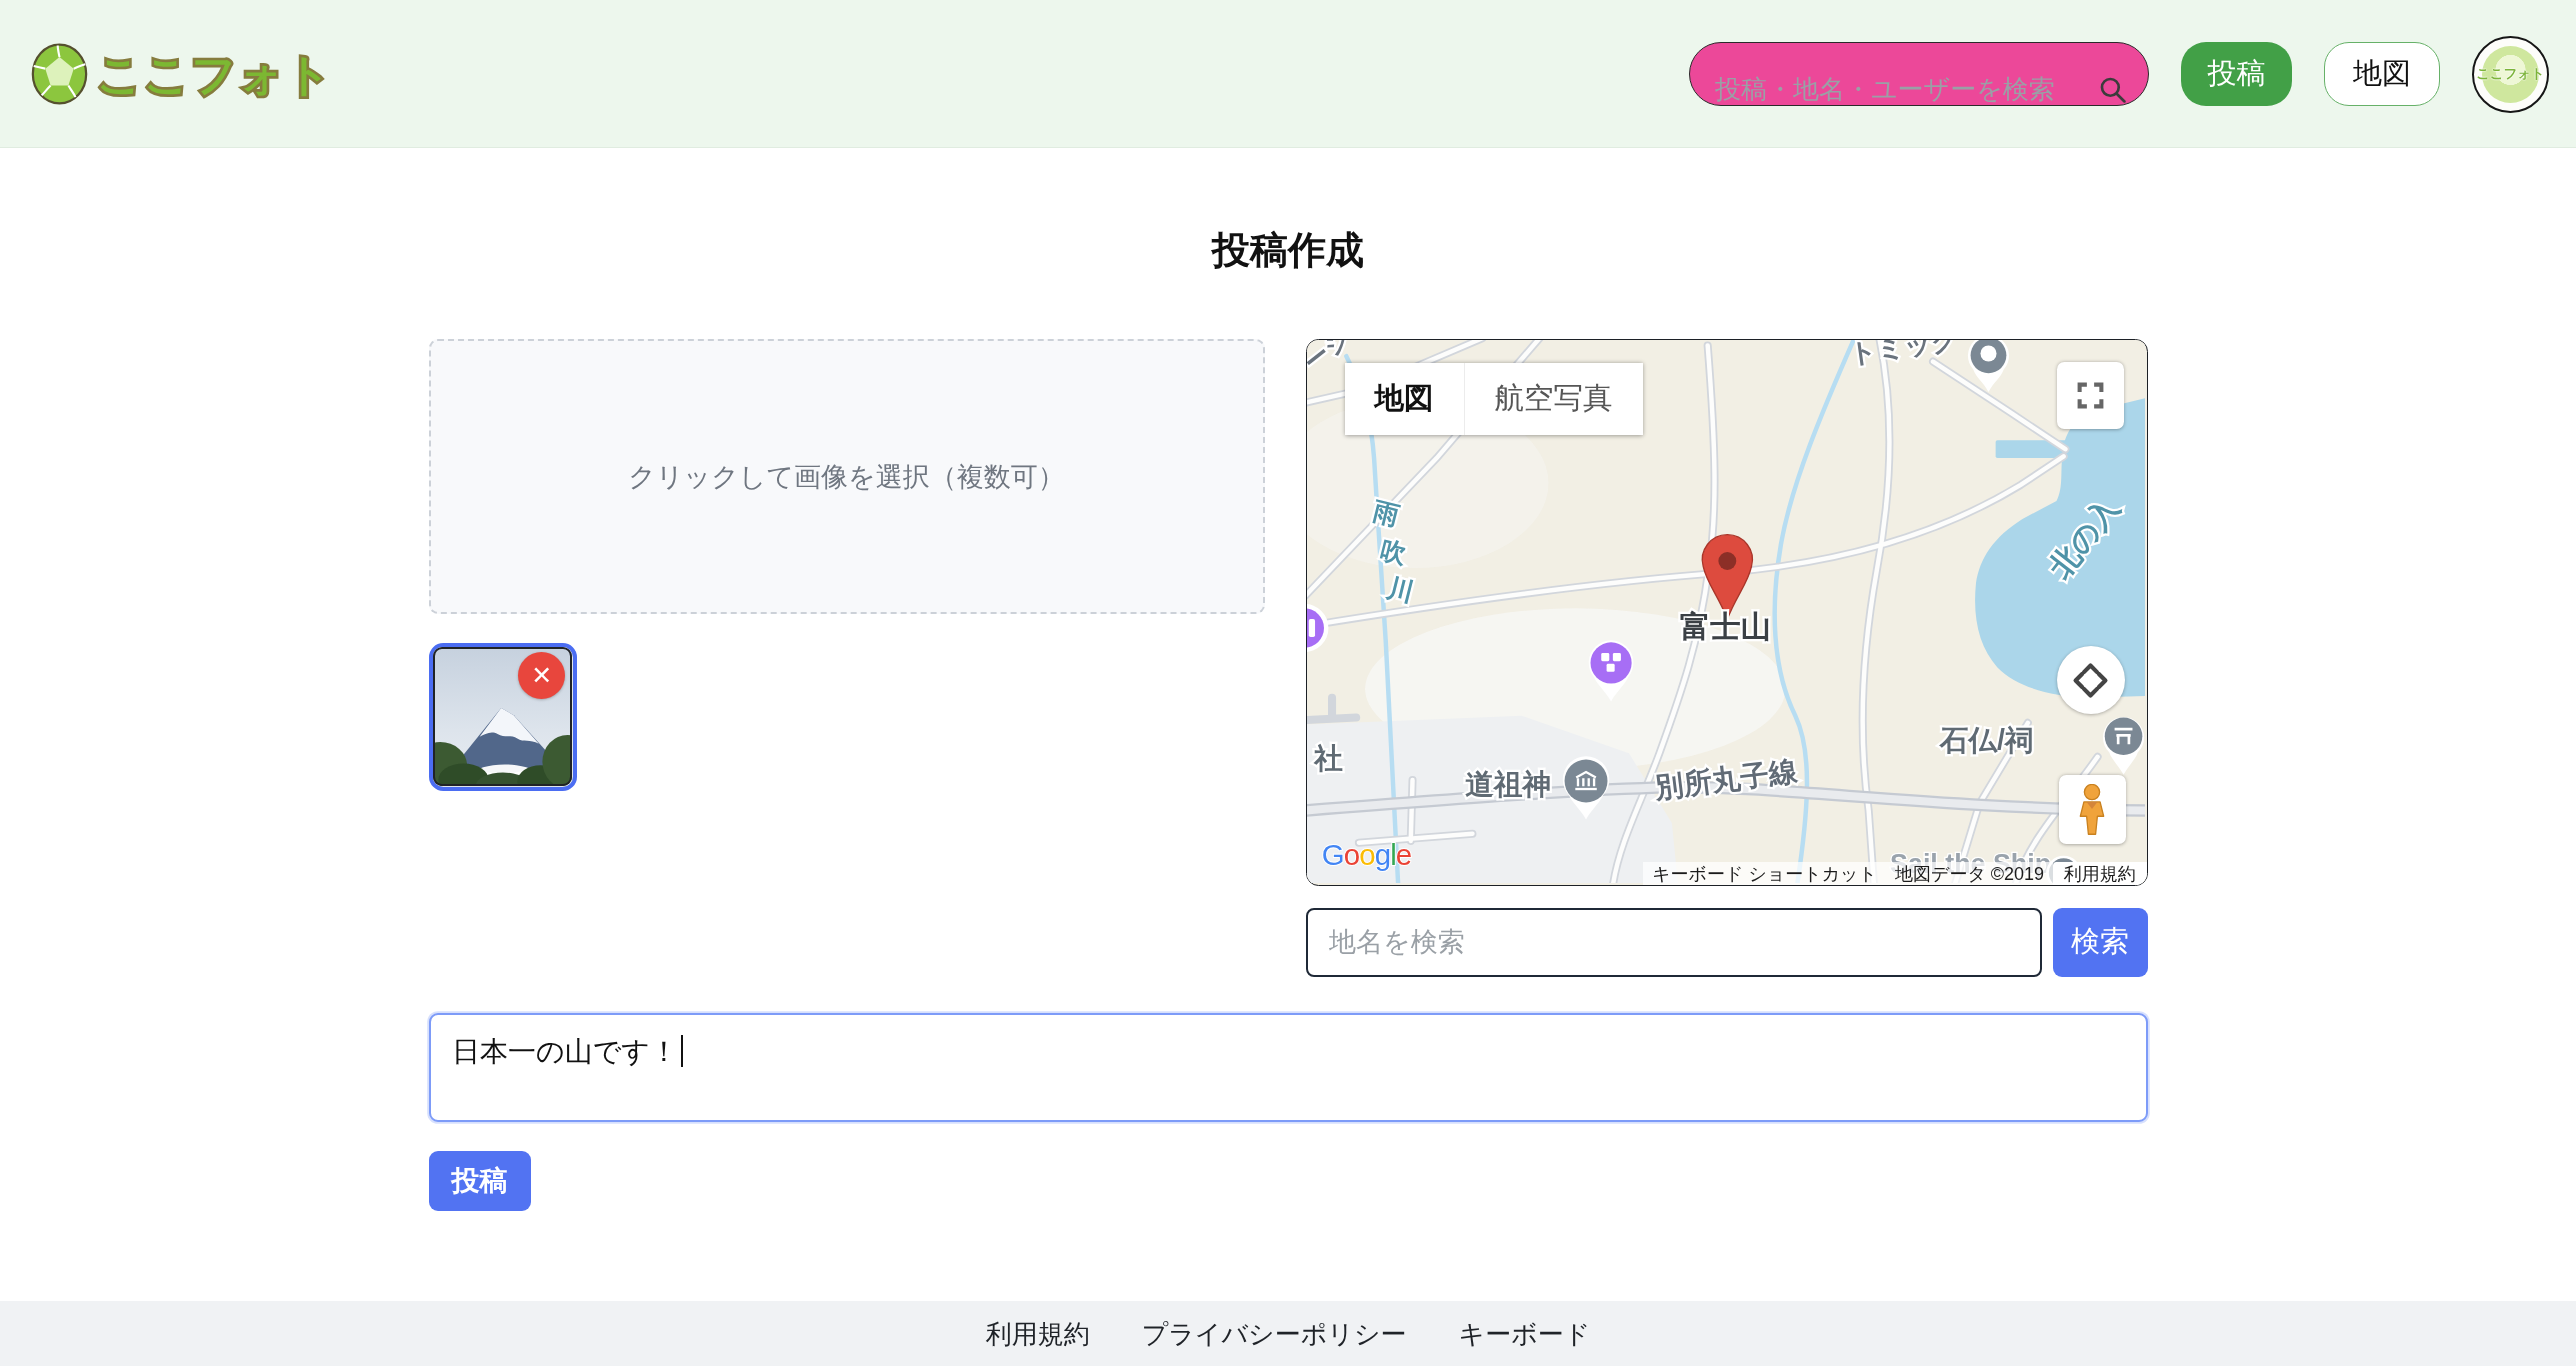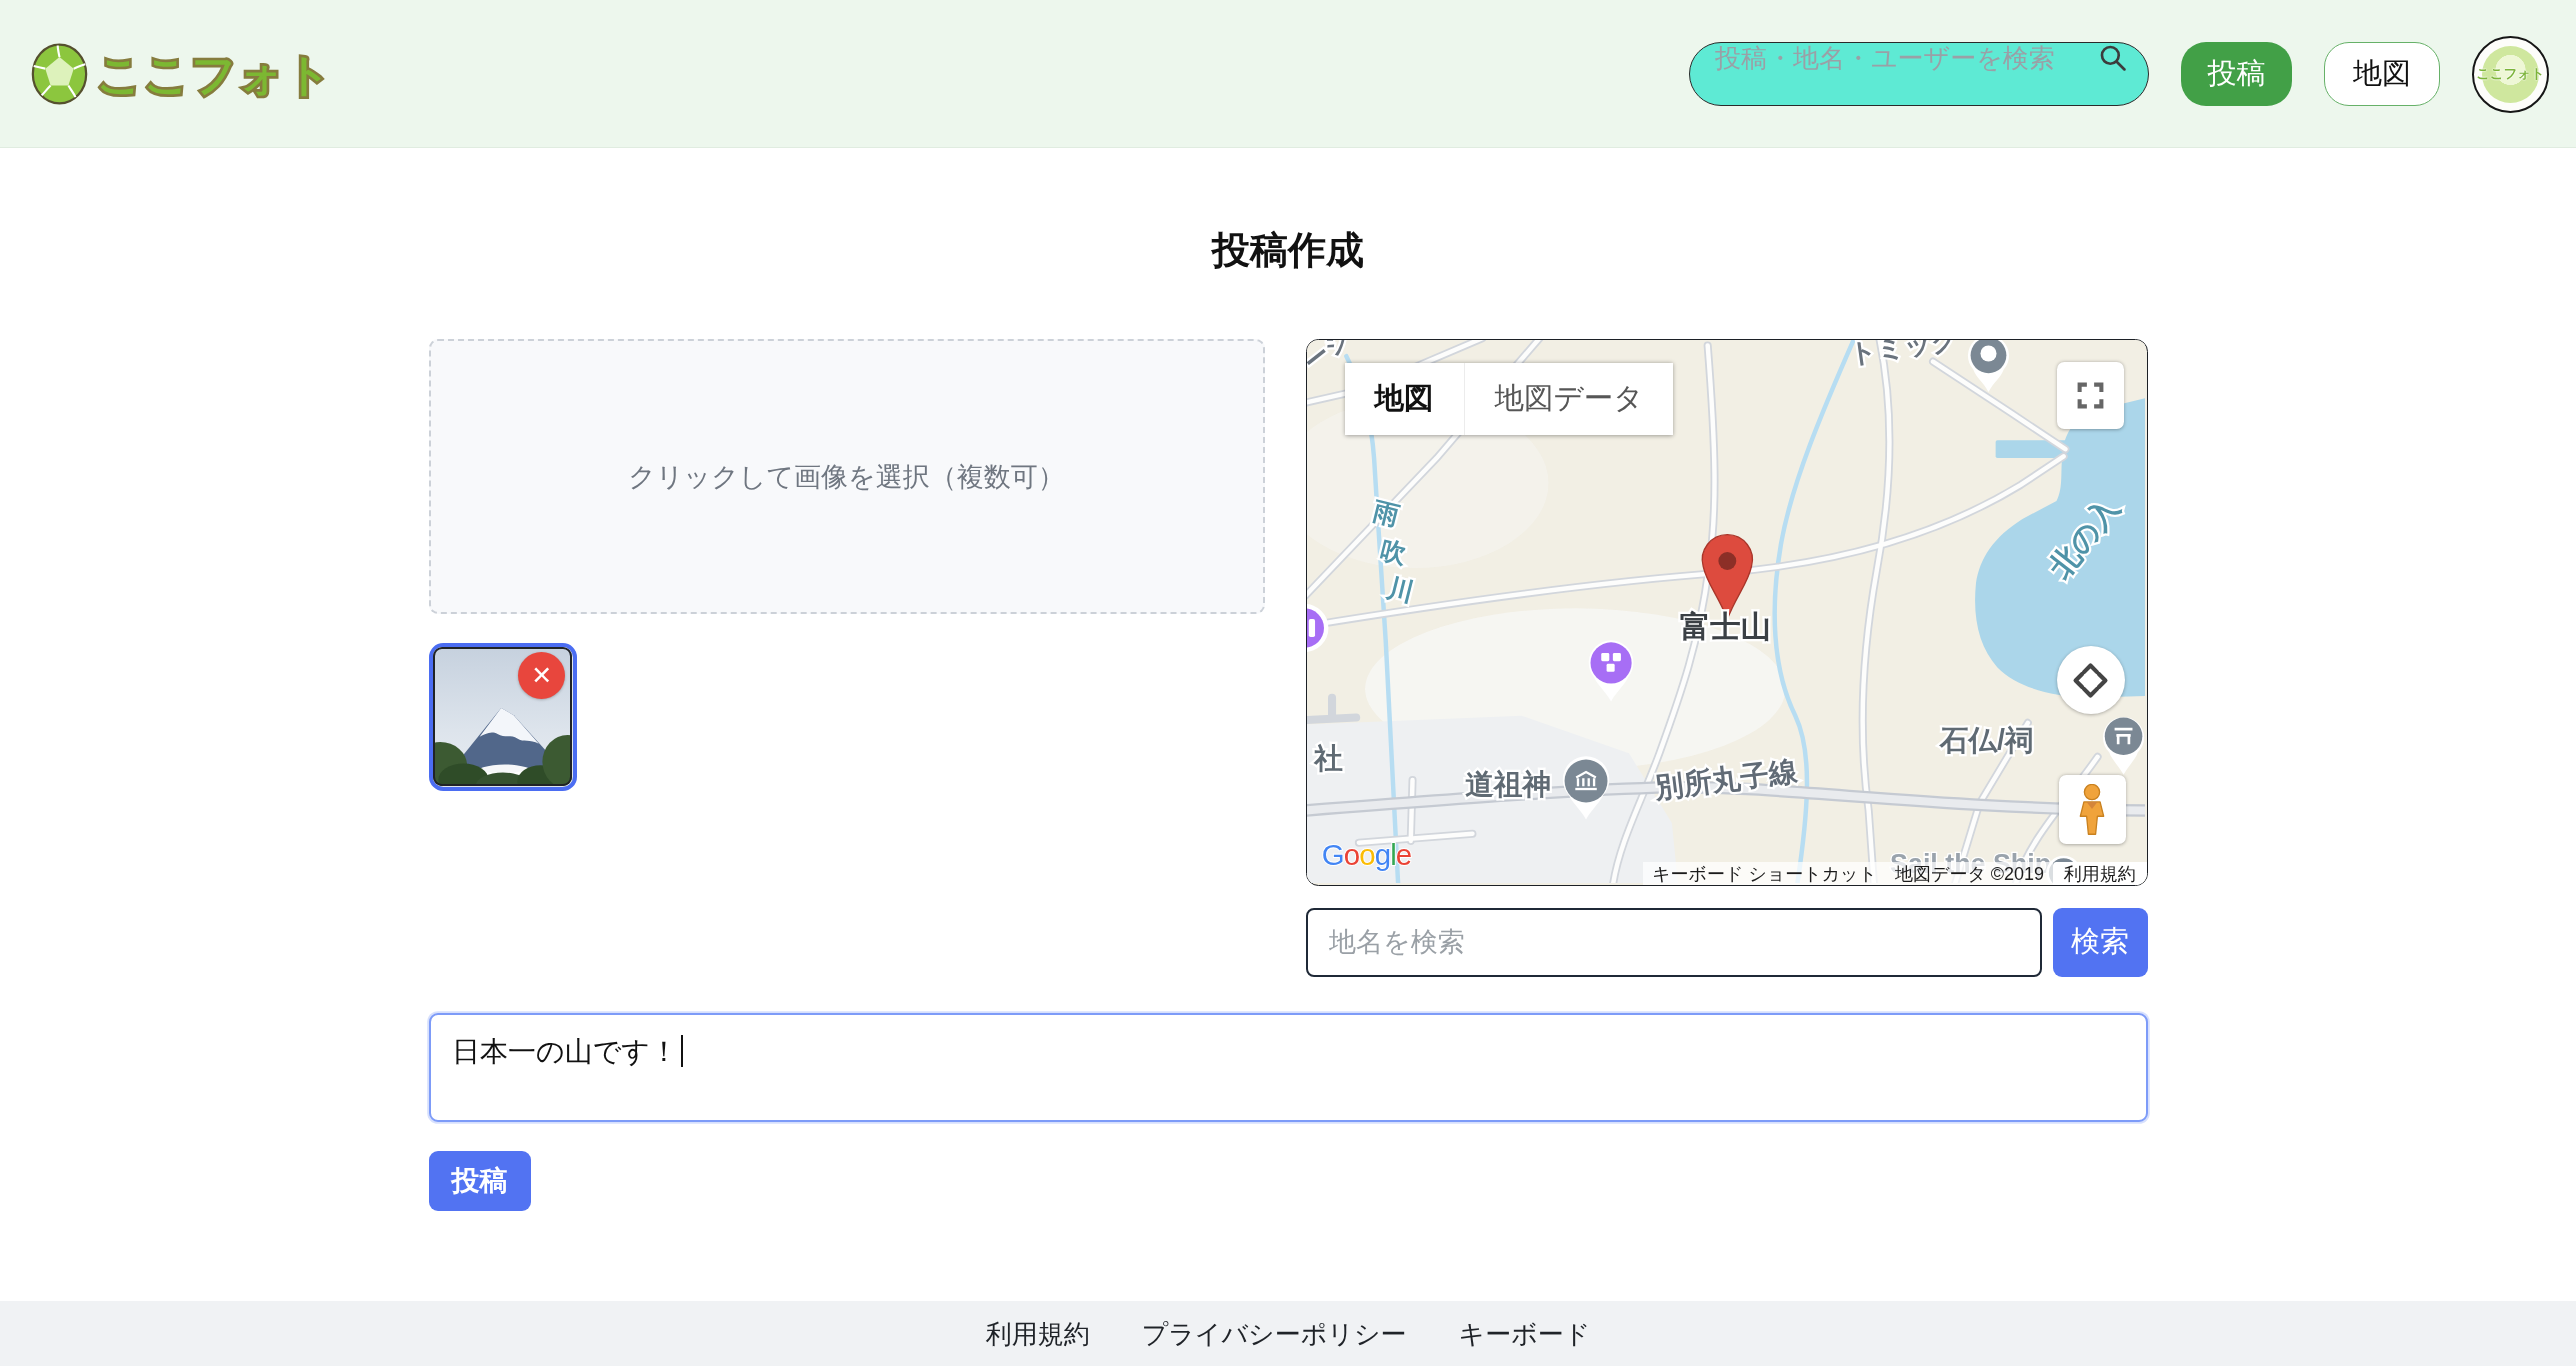--- a/index.html
+++ b/index.html
@@ -10,22 +10,22 @@
   }
   
   .app-header{
     position:absolute; top:0; left:0; width:2576px; height:148px;
     background:#edf7ed; border-bottom:0.9px solid #e0ece0;
     display:flex; align-items:center;
   }
   .logo{ display:flex; align-items:center; margin-left:30px; gap:5.4px; }
   .header-right{ position:absolute; right:27px; top:0; height:148px; display:flex; align-items:center; gap:32px; }
   .search-pill{
-    width:460px; height:64px; background:#5eead4; border:1.8px solid #2a2a2a; border-radius:34px;
-    display:flex; align-items:flex-start; padding:0 19.7px 0 25px;
+    width:460px; height:64px; background:#ec4899; border:1.8px solid #2a2a2a; border-radius:34px;
+    display:flex; align-items:flex-end; padding:0 19.7px 0 25px;
   }
   .search-pill input{
     flex:1; border:none; outline:none; font-size:26px; color:#333; background:transparent;
     font-family:inherit;
   }
   .search-pill input::placeholder{ color:#9aa0a6; }
   .btn-post{
     min-width:111px; height:64px; border:none; border-radius:25px; color:#fff;
     font-size:29px; font-family:inherit; cursor:pointer; padding:0 25px;
   }
@@ -310,21 +310,21 @@
 
           <g>
             <path d="M470,312 C460,286 447,272 443,253 A28,28 0 1 1 497,253 C493,272 480,286 470,312 Z" fill="#dd4b3e" stroke="#a93529" stroke-width="1.5"></path>
             <circle cx="470" cy="247" r="10" fill="#8c2f27"></circle>
           </g>
           <text x="468" y="332" font-size="34" font-weight="600" fill="#3b4045" text-anchor="middle" paint-order="stroke" stroke="#ffffff" stroke-width="5">富士山</text>
         </svg>
 
         <div class="map-ctl">
           <button class="seg active">地図</button>
-          <button class="seg inactive">地図データ</button>
+          <button class="seg inactive">航空写真</button>
         </div>
 
         <button class="fs-btn">
           <svg width="29" height="29" viewBox="0 0 32 32">
             <g stroke="#666666" stroke-width="4.5" fill="none">
               <path d="M4,12 V4 H12"></path>
                 <path d="M20,4 H28 V12"></path>
                 <path d="M28,20 V28 H20"></path>
                 <path d="M12,28 H4 V20"></path>
             </g>

